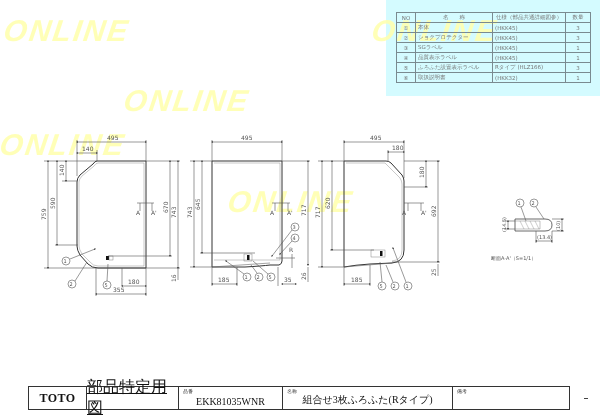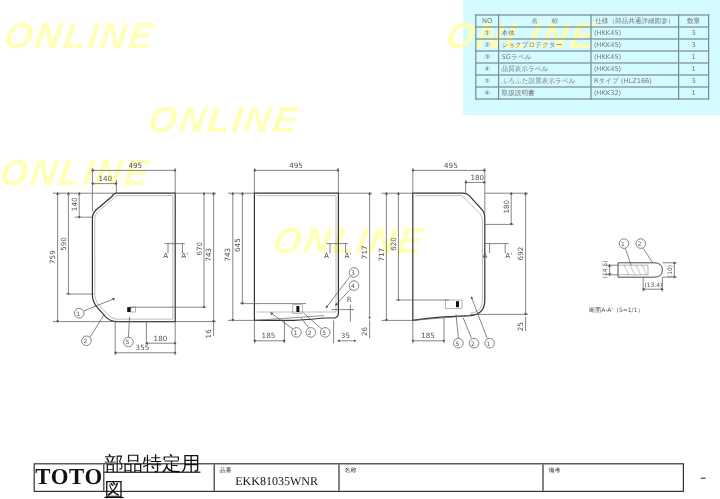--- a/index.html
+++ b/index.html
@@ -13,21 +13,21 @@
   table.parts .no { width:14px; text-align:center; }
   table.parts .nm { width:72px; }
   table.parts .sp { width:68px; }
   table.parts .qt { width:20px; text-align:center; }
   svg.drawing { position:absolute; left:0; top:0; z-index:3; }
   .titleblock { position:absolute; left:28px; top:386px; width:540px; height:22px; border:1px solid #333;
                 display:flex; background:#fff; z-index:4; }
   .tb-cell { border-right:1px solid #333; position:relative; height:22px; box-sizing:border-box; }
   .tb-cell:last-child { border-right:none; }
   .tb-logo { width:58px; display:flex; align-items:center; justify-content:center;
-             font-family:"Liberation Serif", serif; font-weight:bold; font-size:19px; color:#111; letter-spacing:0.5px; }
+             font-family:"Liberation Serif", serif; font-weight:bold; font-size:12px; color:#111; letter-spacing:0.5px; }
   .tb-title { width:92px; display:flex; align-items:center; justify-content:center; font-size:16px; color:#111;text-decoration:underline; }
   .tb-part { width:104px; }
   .tb-name { width:170px; }
   .tb-note { flex:1; }
   .tb-small { position:absolute; left:4px; top:1px; font-size:5px; color:#333; }
   .tb-val { position:absolute; left:0; right:0; bottom:2px; text-align:center; font-size:10px; color:#111;font-family:Liberation Serif, serif; }
   .dash { position:absolute; left:584px; top:398px; width:4px; height:1px; background:#444; z-index:4; }
 </style>
 </head>
 <body>
@@ -317,19 +317,20 @@
 
 <div class="titleblock">
   <div class="tb-cell tb-logo">TOTO</div>
   <div class="tb-cell tb-title">部品特定用図</div>
   <div class="tb-cell tb-part">
     <span class="tb-small">品番</span>
     <span class="tb-val">EKK81035WNR</span>
   </div>
   <div class="tb-cell tb-name">
     <span class="tb-small">名称</span>
+    <span class="tb-val">組合せ3枚ふろふた(Rタイプ)</span>
   </div>
   <div class="tb-cell tb-note">
     <span class="tb-small">備考</span>
     <span class="tb-val"></span>
   </div>
 </div>
 <div class="dash"></div>
 
 </body></html>

